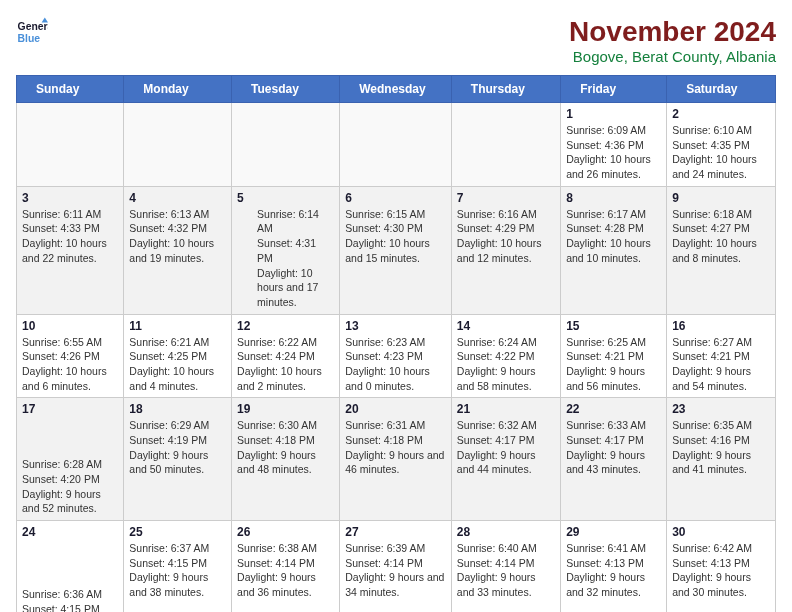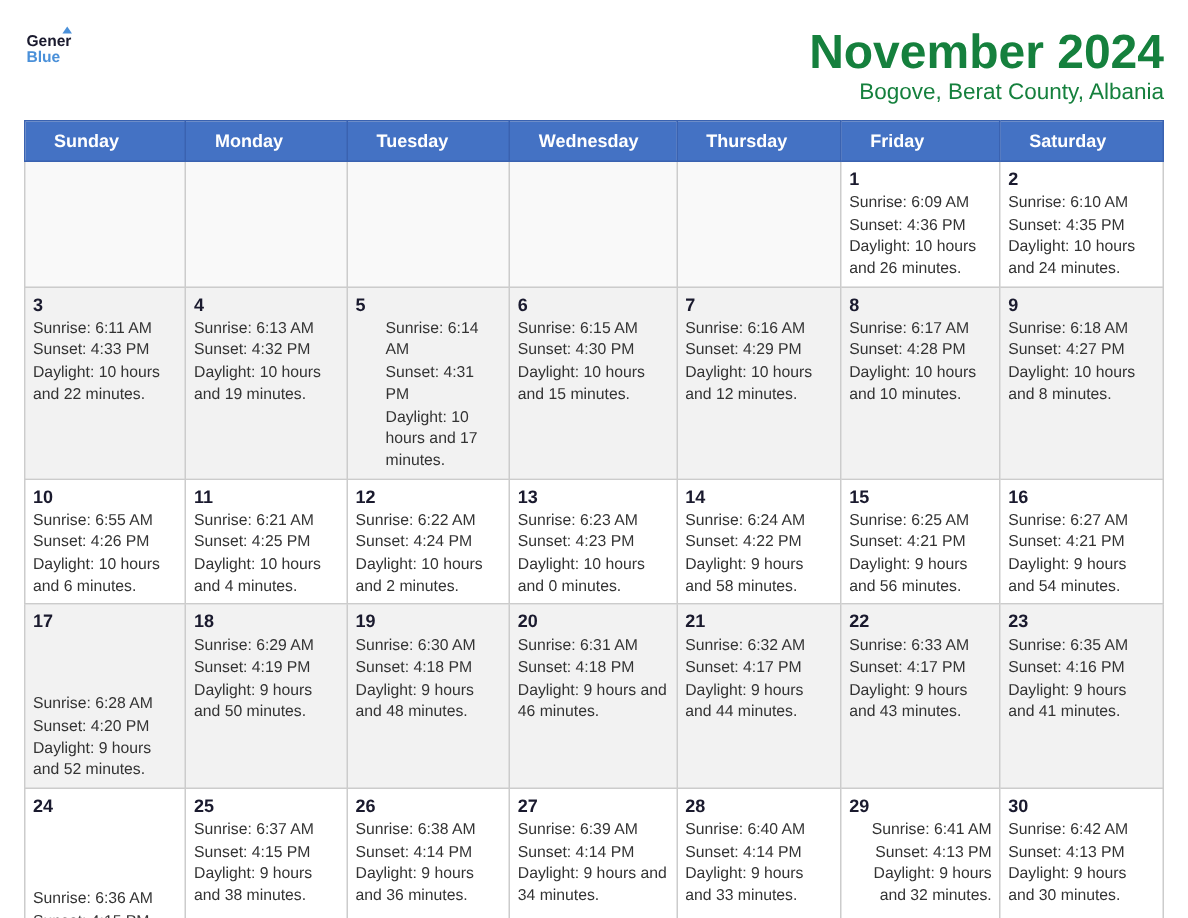--- a/index.html
+++ b/index.html
@@ -22,23 +22,23 @@
       gap: 4px;
     }
     .logo-icon {
       width: 32px;
       height: 32px;
     }
     .title-area {
       text-align: right;
     }
     .month-title {
-      font-size: 32px;
+      font-size: 28px;
       font-weight: bold;
-      color: #15803d;
+      color: #7f1d1d;
     }
     .location {
       font-size: 15px;
       color: #15803d;
     }
     table {
       width: 100%;
       border-collapse: collapse;
       font-size: 11px;
     }
@@ -285,21 +285,21 @@
 Daylight: 9 hours and 34 minutes.</div>
         </td>
         <td>
           <span class="day-num">28</span>
           <div class="day-detail" style="white-space: pre-line;">Sunrise: 6:40 AM
 Sunset: 4:14 PM
 Daylight: 9 hours and 33 minutes.</div>
         </td>
         <td>
           <span class="day-num">29</span>
-          <div class="day-detail" style="white-space: pre-line; text-align: right;">Sunrise: 6:41 AM
+          <div class="day-detail" style="white-space: pre-line;">Sunrise: 6:41 AM
 Sunset: 4:13 PM
 Daylight: 9 hours and 32 minutes.</div>
         </td>
         <td>
           <span class="day-num">30</span>
           <div class="day-detail" style="white-space: pre-line;">Sunrise: 6:42 AM
 Sunset: 4:13 PM
 Daylight: 9 hours and 30 minutes.</div>
         </td>
       </tr>

